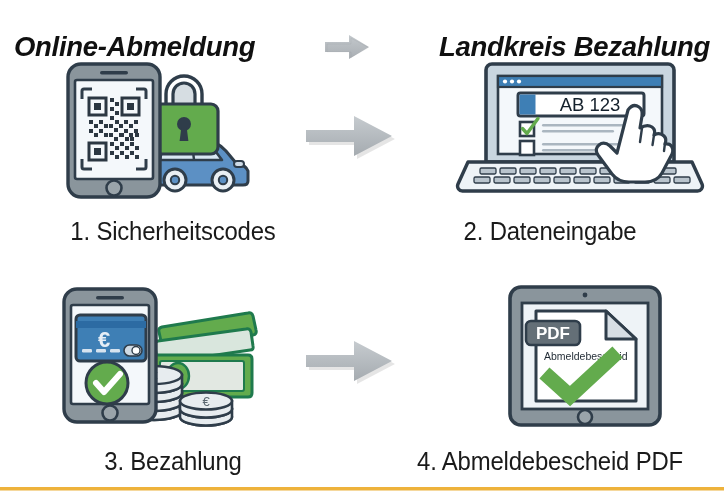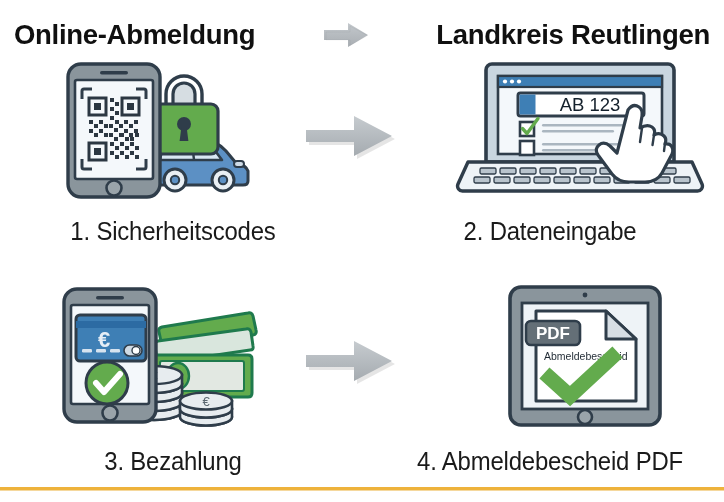--- a/index.html
+++ b/index.html
@@ -19,29 +19,30 @@
   #stage {
     position: absolute;
     inset: 0;
     width: 724px;
     height: 502px;
   }
 
   
   .header {
     position: absolute;
-    top: 12px;
+    top: 24px;
     left: 0;
     width: 724px;
     height: 46px;
     display: flex;
     align-items: center;
     justify-content: space-between;
     padding: 0 14px;
     box-sizing: border-box;
+    font-style: italic;
   }
   .header-title {
     font-family: "Liberation Sans", sans-serif;
     font-weight: bold;
     font-size: 27.5px;
     letter-spacing: -0.3px;
     color: #101010;
     white-space: nowrap;
     line-height: 1;
   }
@@ -122,21 +123,21 @@
           <linearGradient id="agH" x1="0" y1="0" x2="0" y2="1">
             <stop offset="0" stop-color="#c3c8cc"></stop>
             <stop offset="1" stop-color="#a9aeb3"></stop>
           </linearGradient>
         </defs>
         <path d="M2 10 H26 V3 L46 15 L26 27 V20 H2 Z" fill="url(#agH)"></path>
         <path d="M4 12 H28 V6 L45.5 15.6 L28 25.6 V20 H4 Z" fill="none" stroke="rgba(0,0,0,0.04)" stroke-width="1"></path>
       </svg>
     </div>
 
-    <div class="header-title">Landkreis Reutlingen</div>
+    <div class="header-title">Landkreis Bezahlung</div>
   </div>
 
   <div class="step step-1">
     <svg class="art" viewBox="0 0 290 145">
 
       <g>
         <path d="M112 110 q6 -20 14 -24 q14 -6 34 -5 q14 1 24 12 l10 12 q10 2 12 8 v10 q0 4 -5 4 H114 q-4 0 -4 -5 z" fill="#5c90c4" stroke="#2f3d4a" stroke-width="3" stroke-linejoin="round"></path>
         <path d="M124 88 q14 -5 30 -4 q12 1 20 10 l6 8 H118 q1 -9 6 -14 z" fill="#d9e7f3" stroke="#2f3d4a" stroke-width="2.6" stroke-linejoin="round"></path>
         <line x1="150" y1="84" x2="152" y2="102" stroke="#2f3d4a" stroke-width="2.4"></line>
         <circle cx="133" cy="122" r="11" fill="#e9eff4" stroke="#2f3d4a" stroke-width="3"></circle>

